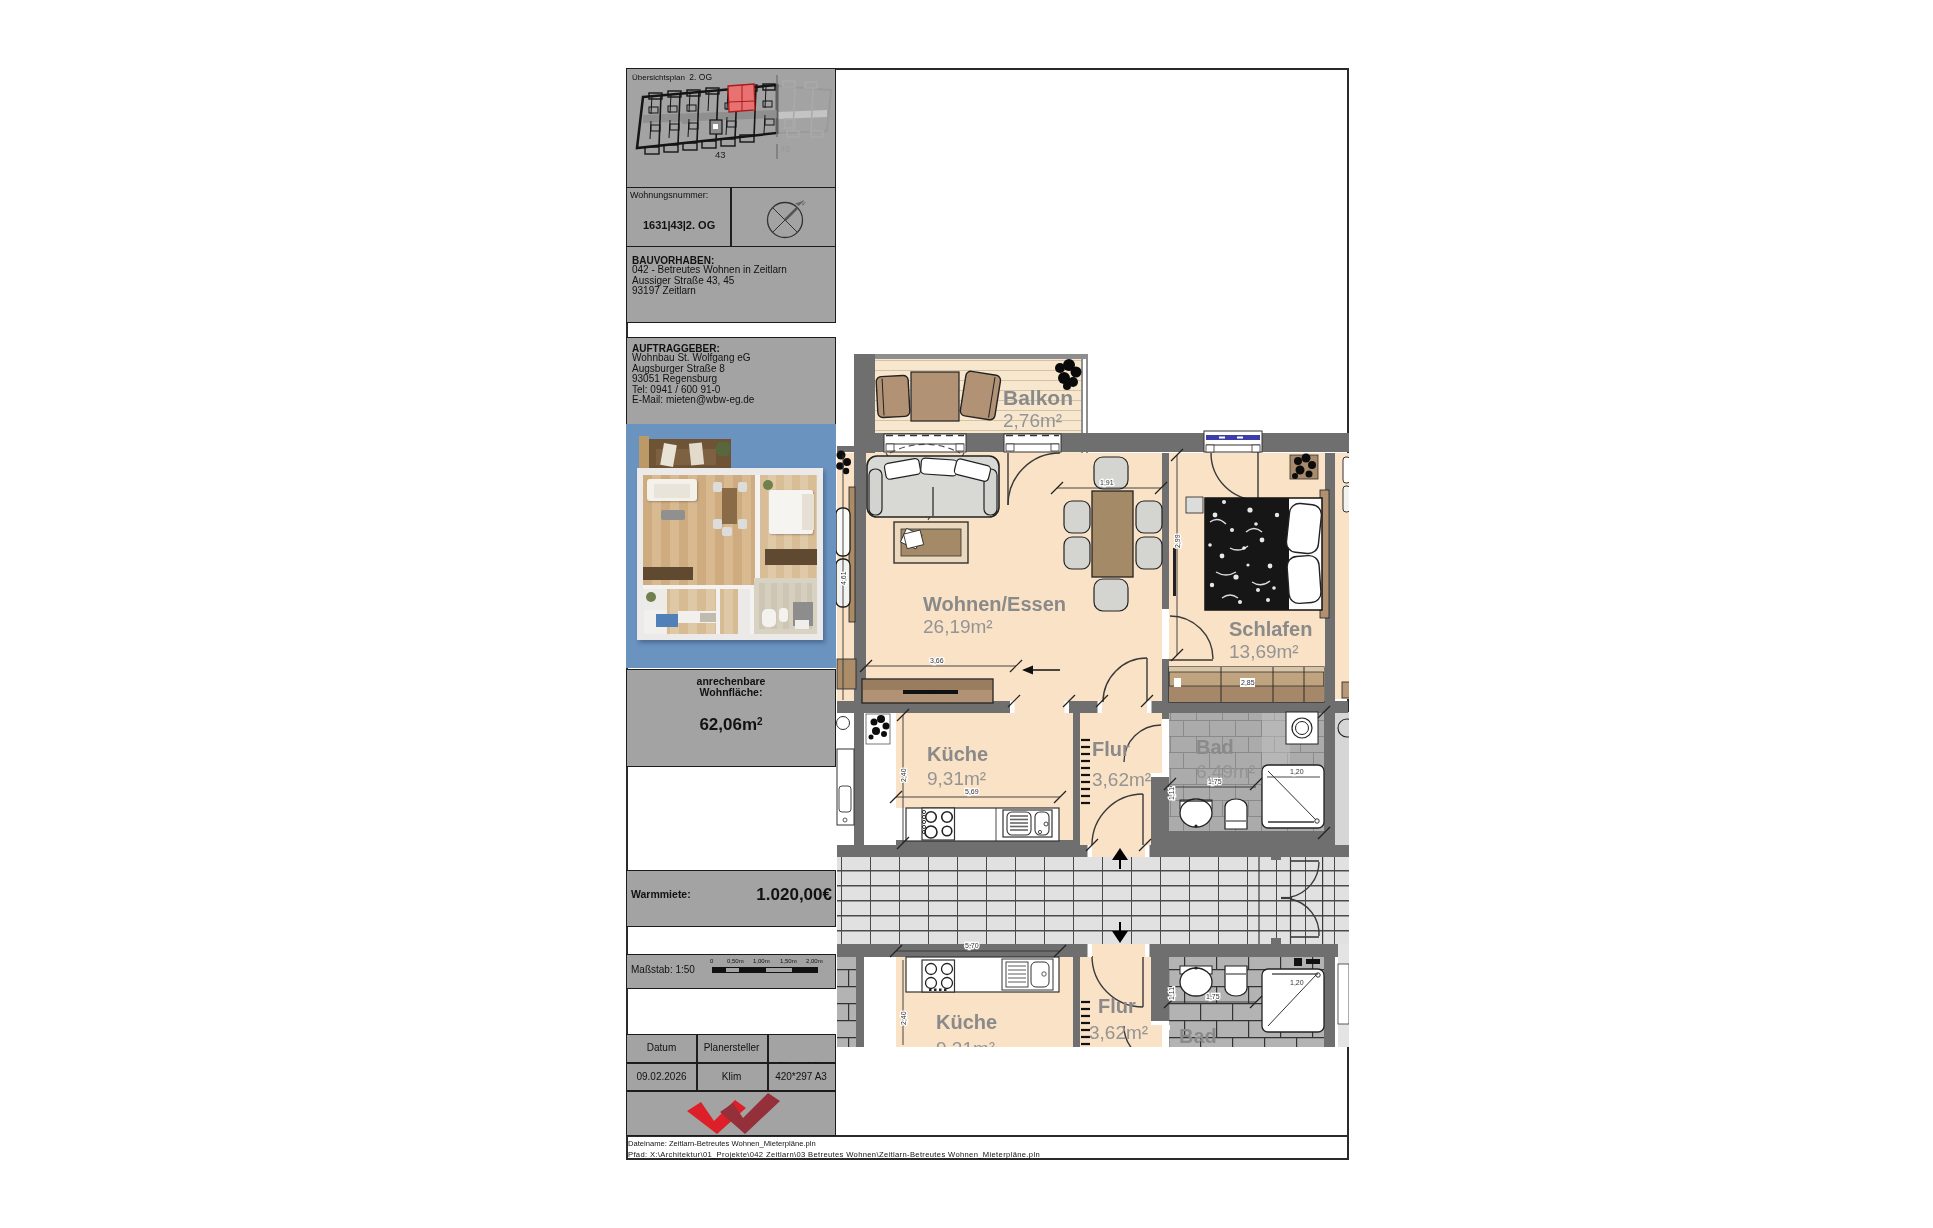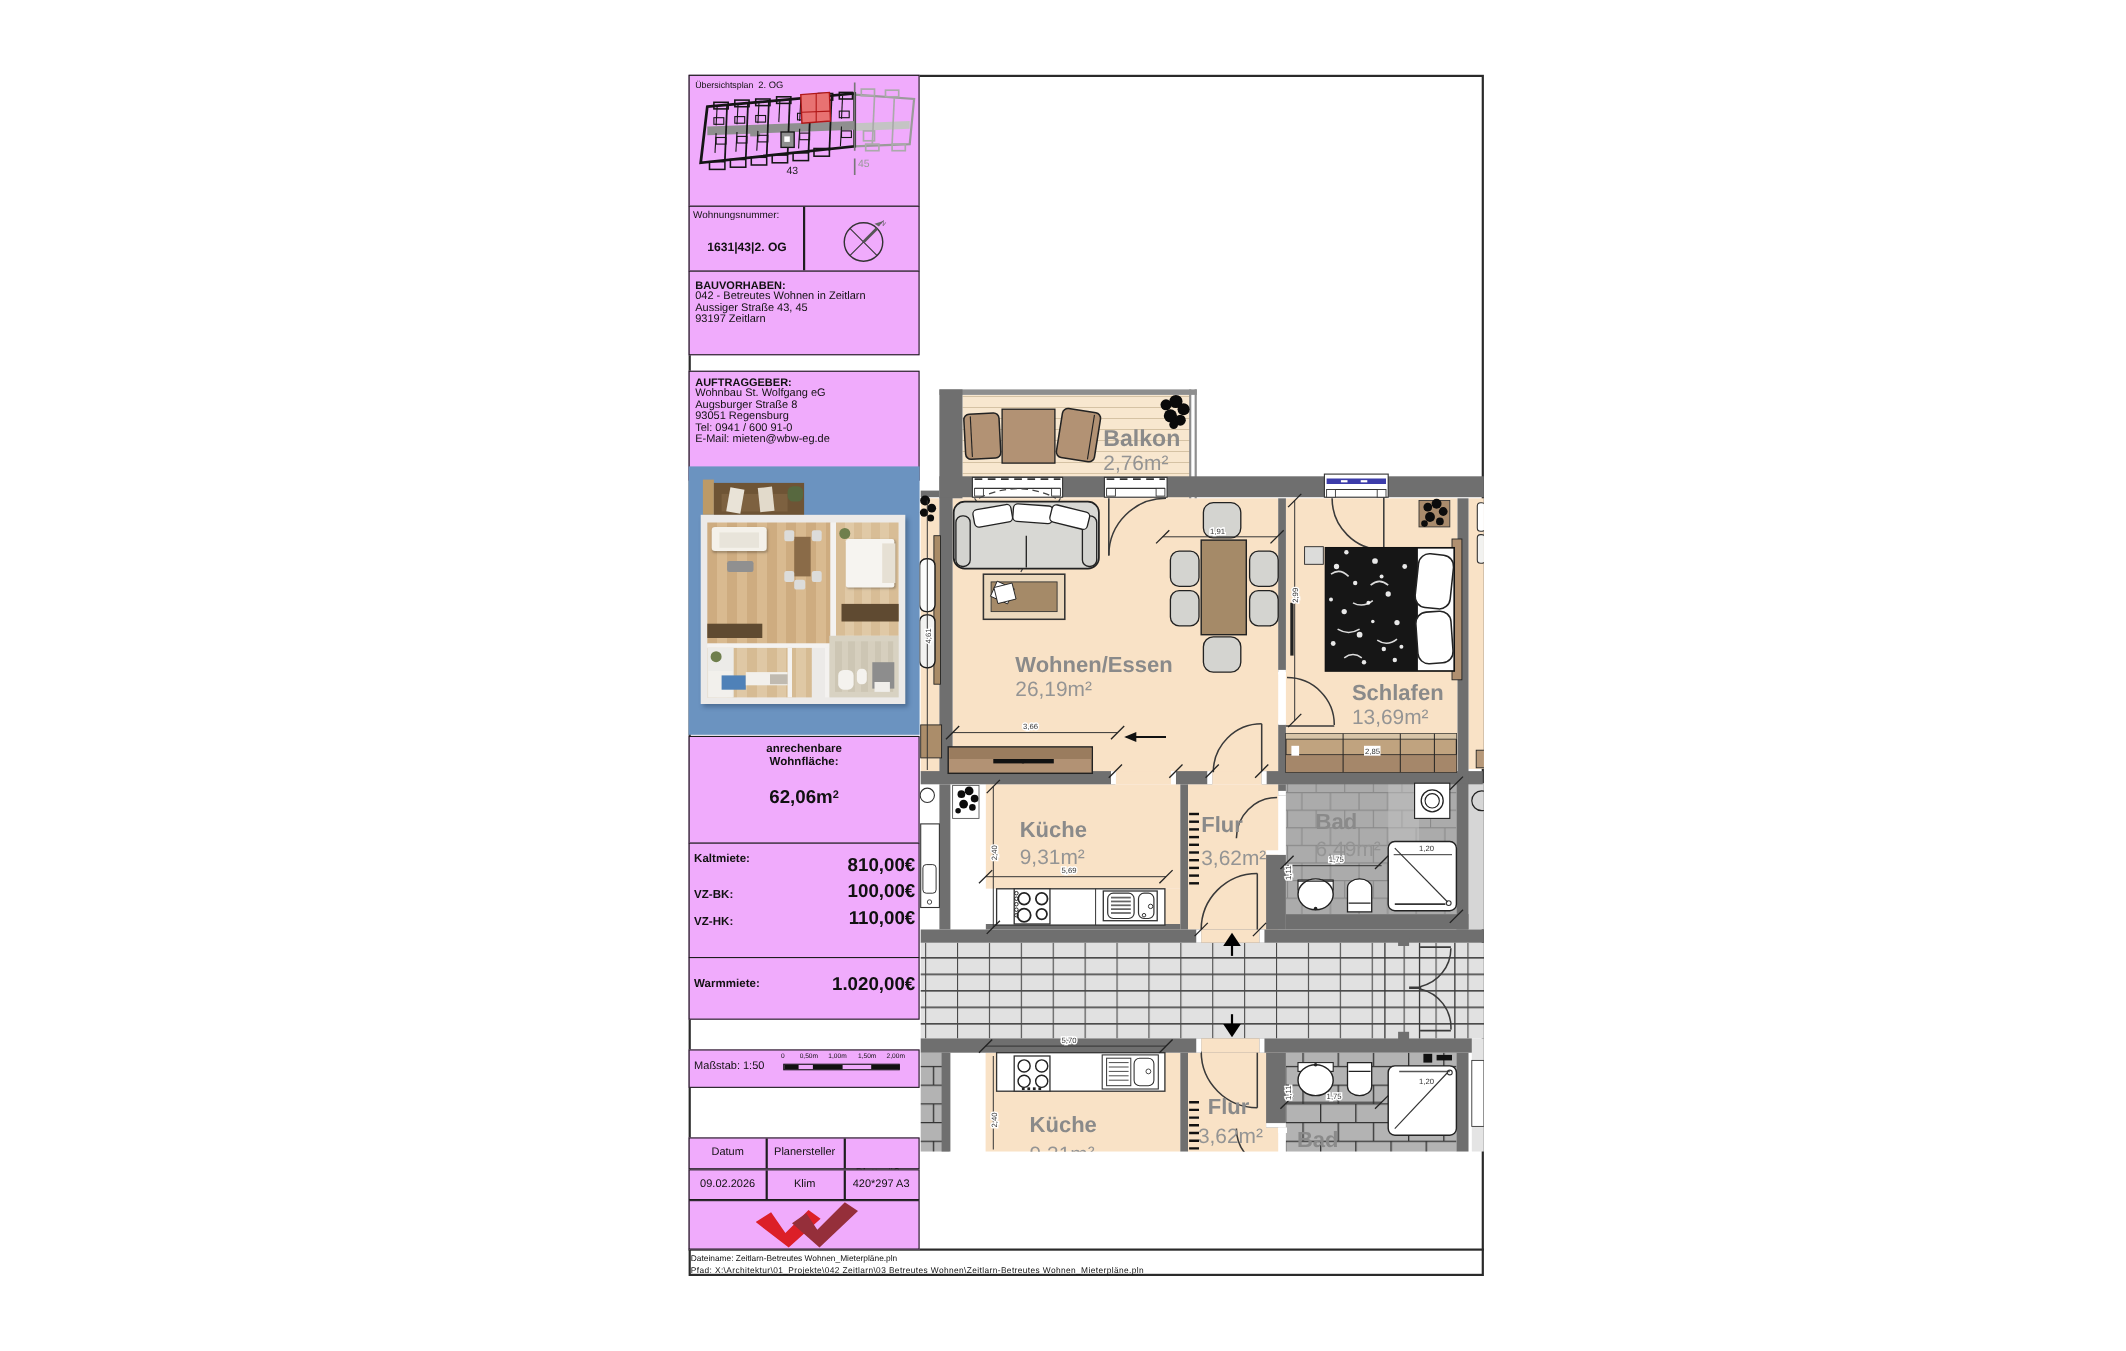--- a/index.html
+++ b/index.html
@@ -1,18 +1,18 @@
 <!DOCTYPE html>
 <html><head>
 <meta charset="utf-8">
 <style>
   * { margin:0; padding:0; box-sizing:border-box; }
   html,body { width:1933px; height:1228px; background:#fff; font-family:"Liberation Sans", sans-serif; }
   .abs { position:absolute; }
-  .box { position:absolute; border:1.5px solid #1c1c1c; background:#f0abfc;text-decoration:underline; }
+  .box { position:absolute; border:1.5px solid #1c1c1c; background:#a3a3a3;text-decoration:underline; }
 </style>
 </head>
 <body>
 <div class="abs" style="left:0;top:0;width:1933px;height:1228px;overflow:hidden;">
 
   <div class="abs" style="left:626px;top:68px;width:723px;height:1092px;border:2px solid #2a2a2a;"></div>
 
   <div class="abs" style="left:626px;top:1135px;width:723px;height:2px;background:#2a2a2a;"></div>
 
   <div class="box" style="left:626px;top:68px;width:210px;height:120px;">
@@ -171,28 +171,20 @@
     <div class="abs" style="left:153px;top:184px;width:9px;height:14px;background:#f4f2ee;border-radius:4px;"></div>
     <div class="abs" style="left:167px;top:178px;width:20px;height:24px;background:#8d8d8d;"></div>
     <div class="abs" style="left:169px;top:196px;width:14px;height:9px;background:#f0eeea;"></div>
   </div>
 
   <div class="box" style="left:626px;top:669px;width:210px;height:98px;">
     <div class="abs" style="left:0;top:6px;width:208px;text-align:center;font-size:10.5px;font-weight:bold;line-height:11px;color:#111;">anrechenbare<br>Wohnfläche:</div>
     <div class="abs" style="left:0;top:45px;width:208px;text-align:center;font-size:17px;font-weight:bold;color:#111;">62,06m<span style="font-size:10px;vertical-align:5px;">2</span></div>
   </div>
 
-  <div class="box" style="left:626px;top:766px;width:210px;height:105px;">
-    <div class="abs" style="left:4px;top:8px;font-size:10.5px;font-weight:bold;color:#111;">Kaltmiete:</div>
-    <div class="abs" style="right:3px;top:10px;font-size:17px;font-weight:bold;color:#111;">810,00€</div>
-    <div class="abs" style="left:4px;top:40px;font-size:10.5px;font-weight:bold;color:#111;">VZ-BK:</div>
-    <div class="abs" style="right:3px;top:33px;font-size:17px;font-weight:bold;color:#111;">100,00€</div>
-    <div class="abs" style="left:4px;top:65px;font-size:10.5px;font-weight:bold;color:#111;">VZ-HK:</div>
-    <div class="abs" style="right:3px;top:58px;font-size:17px;font-weight:bold;color:#111;">110,00€</div>
-  </div>
 
   <div class="box" style="left:626px;top:870px;width:210px;height:57px;text-align:right;">
     <div class="abs" style="left:4px;top:17px;font-size:10.5px;font-weight:bold;color:#111;">Warmmiete:</div>
     <div class="abs" style="right:3px;top:14px;font-size:17px;font-weight:bold;color:#111;">1.020,00€</div>
   </div>
 
 
   <div class="box" style="left:626px;top:954px;width:210px;height:35px;">
     <div class="abs" style="left:4px;top:9px;font-size:10px;color:#111;">Maßstab: 1:50</div>
     <div class="abs" style="left:82px;top:3px;width:122px;height:9px;font-size:6px;color:#111;">

